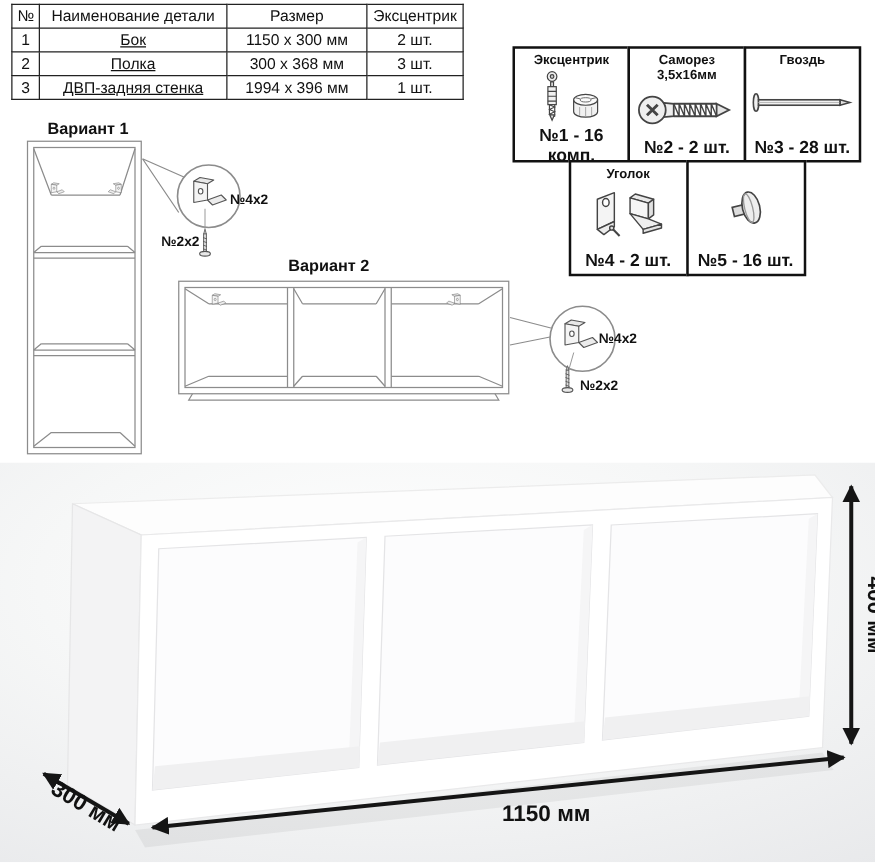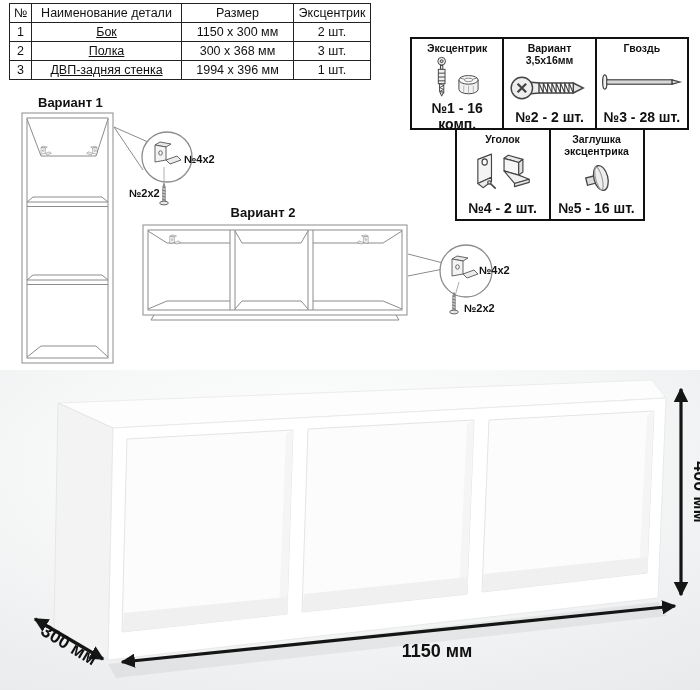--- a/index.html
+++ b/index.html
@@ -100,21 +100,21 @@
               <ellipse cx="12" cy="3" rx="4.5" ry="1.8" fill="none" stroke="#666" stroke-width="0.8"></ellipse>
               <line x1="3.2" y1="1.2" x2="7.5" y2="2.2" stroke="#666" stroke-width="0.8"></line>
               <line x1="20.8" y1="1.2" x2="16.5" y2="2.2" stroke="#666" stroke-width="0.8"></line>
             </g>
           </svg>
         </div>
         <div class="hwqty">№1 - 16 комп.</div>
       </div>
 
       <div class="hwcell">
-        <div class="hwname">Вариант 3,5х16мм</div>
+        <div class="hwname">Саморез 3,5х16мм</div>
         <div class="hwicon">
           <svg width="80" height="30" viewBox="-9 -9.5 56 19">
             <g stroke="#444" stroke-width="1" fill="#eee">
               <path d="M6.5,-4 L12,-3.5 L12,3.5 L6.5,4 Z"></path>
               <circle cx="0" cy="0" r="7.5"></circle>
               <path d="M-3,-3 L3,3 M-3,3 L3,-3" stroke-width="1.6" fill="none"></path>
               <path d="M12,-3.5 H36 M12,3.5 H36" fill="none"></path>
               <path d="M12,-3.5 L15,3.5 L15,-3.5 L18,3.5 L18,-3.5 L21,3.5 L21,-3.5 L24,3.5 L24,-3.5 L27,3.5 L27,-3.5 L30,3.5 L30,-3.5 L33,3.5 L33,-3.5 L36,3.5" fill="none" stroke-width="0.8"></path>
               <path d="M36,-3.5 L43,0 L36,3.5 Z" fill="#e5e5e5"></path>
             </g>
@@ -156,21 +156,20 @@
               <polygon points="44,11 48,8 48,20 44,23" fill="#e2e2e2"></polygon>
               <polygon points="30,19 44,23 54,27 40,31" fill="#efefef"></polygon>
               <polygon points="40,31 54,27 54,30 40,34" fill="#e4e4e4"></polygon>
             </g>
           </svg>
         </div>
         <div class="hwqty">№4 - 2 шт.</div>
       </div>
 
       <div class="hwcell">
-        <div class="hwname">Заглушка эксцентрика</div>
         <div class="hwicon">
           <svg width="40" height="40" viewBox="-15 -14 30 28">
             <g transform="rotate(-14)" stroke="#444" stroke-width="1">
               <rect x="-8" y="-2.8" width="8" height="5.6" fill="#ddd"></rect>
               <ellipse cx="3" cy="0" rx="5.2" ry="9.5" fill="#eee"></ellipse>
               <ellipse cx="1.5" cy="0" rx="2.4" ry="8.8" fill="none" stroke="#999" stroke-width="0.8"></ellipse>
             </g>
           </svg>
         </div>
         <div class="hwqty">№5 - 16 шт.</div>

